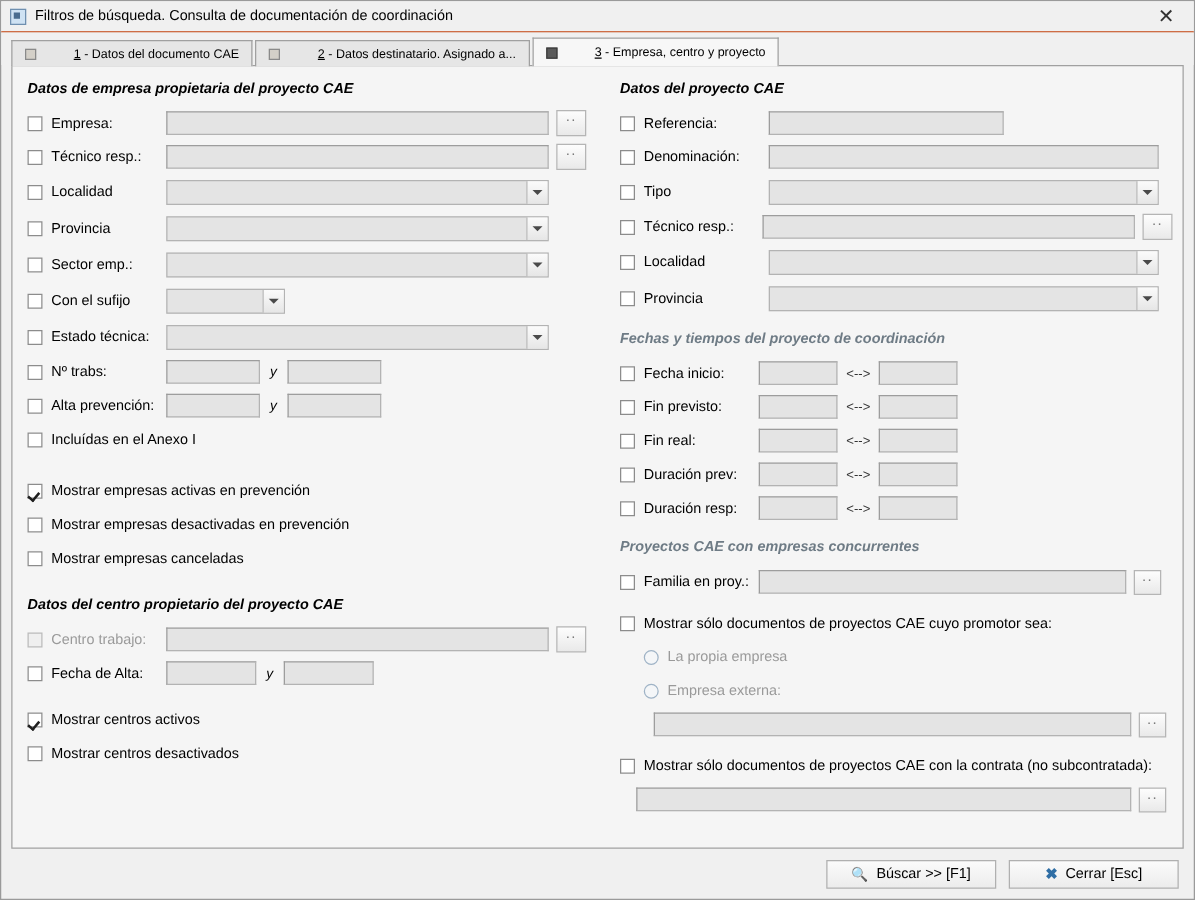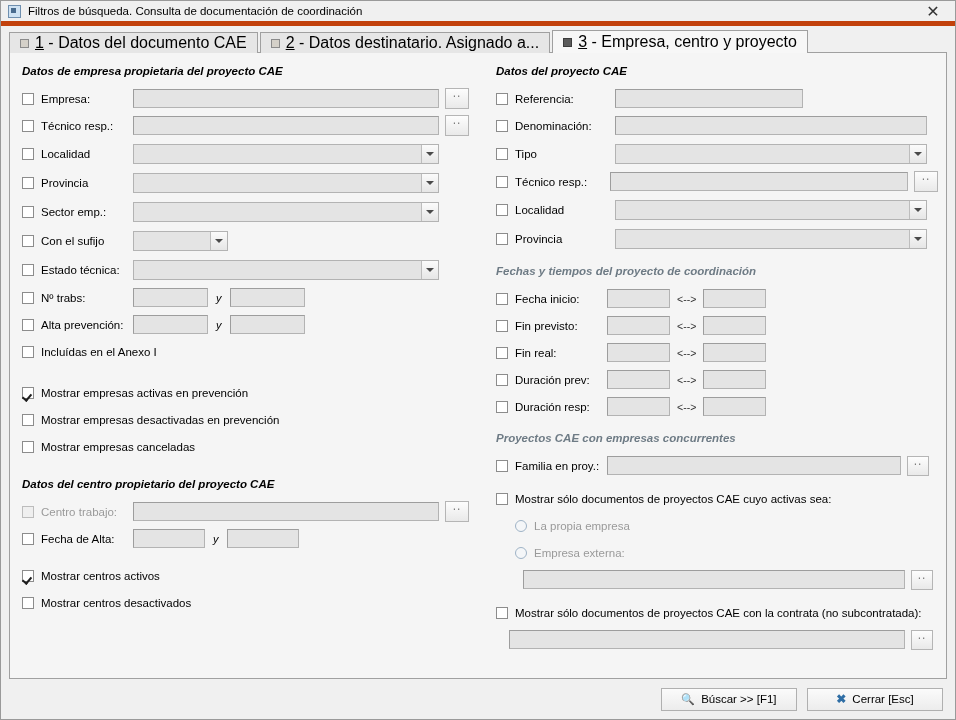--- a/index.html
+++ b/index.html
@@ -16,21 +16,21 @@
     width: 956px; height: 720px;
     background: #f0f0f0;
     display: flex; flex-direction: column;
     border: 1px solid #9a9a9a;
   }
   
   .titlebar {
     height: 25px; min-height: 25px;
     background: #f0f0f0;
     display: flex; align-items: center;
-    border-bottom: 5px solid #c2410c;
+    border-bottom: 1px solid #c2410c;
     padding-left: 7px;
   }
   .titlebar .app-icon {
     width: 13px; height: 13px;
     background: #cfe2f3;
     border: 1px solid #6f8faf;
     position: relative;
     margin-right: 7px;
   }
   .titlebar .app-icon::after {
@@ -57,23 +57,24 @@
     background: #f0f0f0;
   }
   .tab {
     height: 21px;
     display: flex; align-items: center;
     padding: 0 10px;
     margin-right: 2px;
     border: 1px solid #a0a0a0;
     border-bottom: none;
     background: #e6e6e6;
-    font-size: 16px;
+    font-size: 10px;
     position: relative;
     top: 1px;
+    gap: 24px;
   }
   .tab .sq {
     width: 9px; height: 9px;
     border: 1px solid #8a8a8a;
     background: #d4d0c8;
     margin-right: 6px;
   }
   .tab.active {
     background: #f7f7f7;
     height: 23px;
@@ -482,21 +483,21 @@
         <span class="cb"></span>
         <span class="lbl w92">Familia en proy.:</span>
         <span class="fld" style="width:294px"></span>
         <span class="btn-dots small"></span>
       </div>
 
       <div class="spacer6"></div>
 
       <div class="row">
         <span class="cb"></span>
-        <span class="lbl">Mostrar sólo documentos de proyectos CAE cuyo activas sea:</span>
+        <span class="lbl">Mostrar sólo documentos de proyectos CAE cuyo promotor sea:</span>
       </div>
 
       <div class="row indent">
         <span class="rb"></span>
         <span class="lbl dim">La propia empresa</span>
       </div>
 
       <div class="row indent">
         <span class="rb"></span>
         <span class="lbl dim">Empresa externa:</span>

